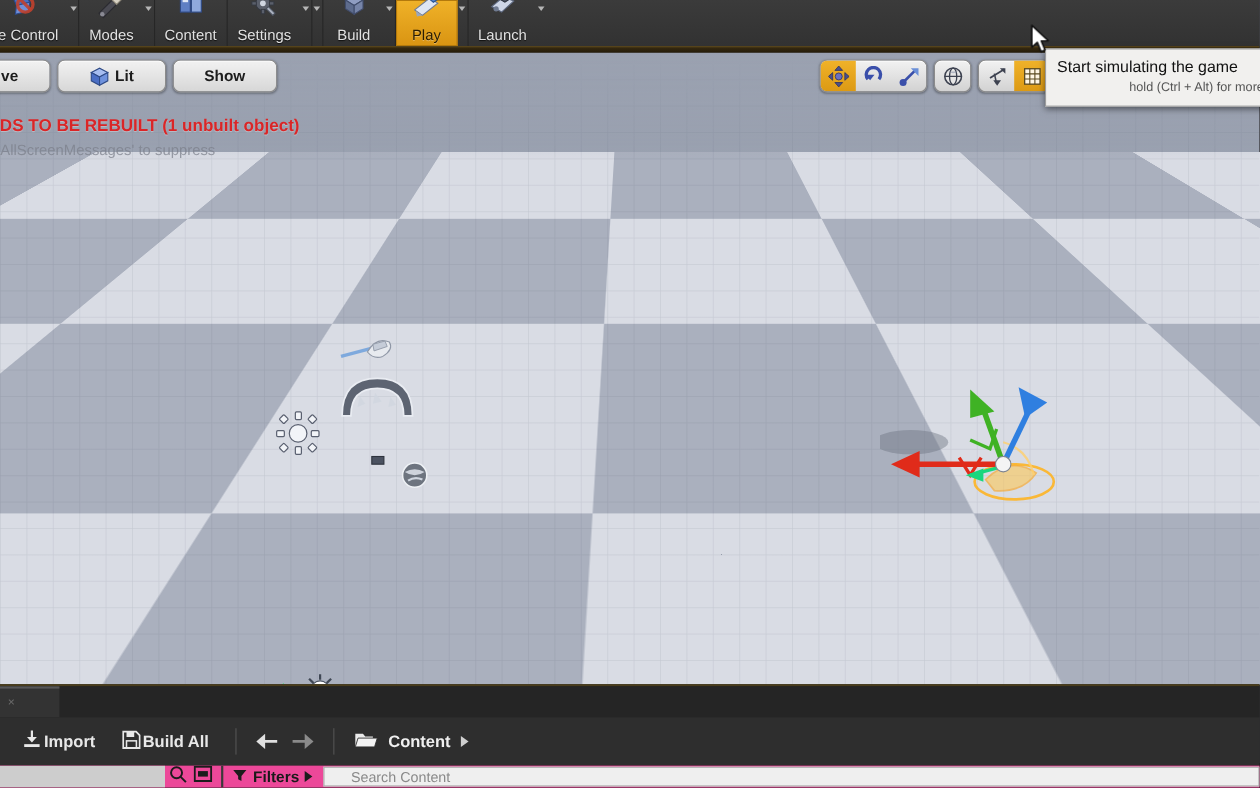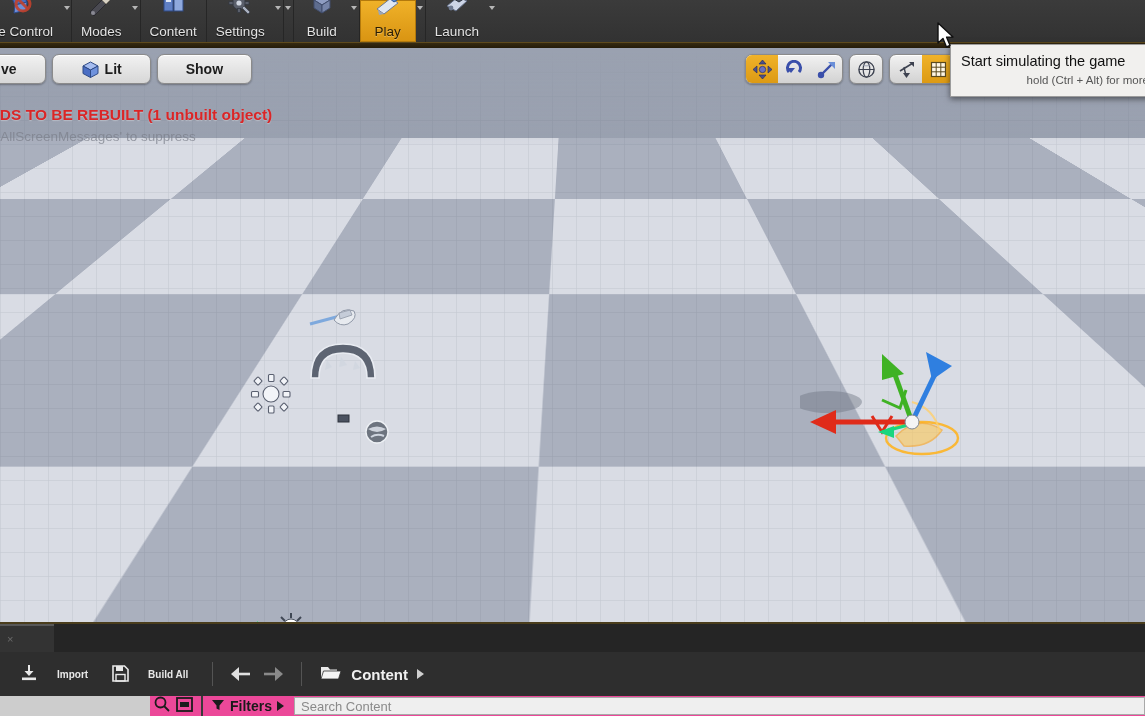--- a/index.html
+++ b/index.html
@@ -166,42 +166,42 @@
     cursor:default;
   }
   .tab-label{ font-size:13px; color:#d2d2d2; white-space:nowrap; }
   .tab-x{ font-size:11px; color:#6a6a6a; }
 
   .cb-toolbar{
     position:absolute; left:0; top:30px; width:1145px; height:44px;
     background:#2e2e2e; display:flex; align-items:center; padding-left:10px; gap:4px;
   }
   .cb-btn{
-    height:30px; display:flex; align-items:center; gap:19px; padding:0 10px;
-    font-size:10px; font-weight:bold; color:#e8e8e8; cursor:default; white-space:nowrap;
+    height:30px; display:flex; align-items:center; gap:2px; padding:0 10px;
+    font-size:15px; font-weight:bold; color:#e8e8e8; cursor:default; white-space:nowrap;
   }
   .cb-sep{ width:1px; height:24px; background:#545454; margin:0 10px; }
   .cb-arrow{ width:28px; height:28px; display:flex; align-items:center; justify-content:center; cursor:default; }
   .crumb{
     height:30px; display:flex; align-items:center; gap:9px; padding:0 4px;
     font-size:15px; font-weight:bold; color:#f0f0f0; cursor:default; white-space:nowrap;
   }
   .crumb-caret{ width:0;height:0;border-top:5px solid transparent;border-bottom:5px solid transparent;border-left:7px solid #cfcfcf; }
 
   .cb-filterrow{
     position:absolute; left:0; top:74px; width:1145px; height:20px;
     background:#ec4899; display:flex; align-items:center; overflow:hidden;
   }
   .fr-left{ width:150px; height:20px; background:#cdcdcd; }
   .fr-icons{ display:flex; align-items:center; gap:6px; padding-left:4px; }
   .fr-sep{ width:2px; height:20px; background:#3a3a3a; margin:0 8px; }
   .fr-filters{ display:flex; align-items:center; gap:5px; font-size:14px; font-weight:bold; color:#1a1a1a; }
   .fr-search{
     margin-left:10px; flex:1; height:18px; background:#efefef; border:1px solid #a9a9a9;
-    display:flex; align-items:center; padding-left:6px; font-size:13px; color:#8a8a8a;
+    display:flex; align-items:center; padding-left:24px; font-size:13px; color:#8a8a8a;
   }
 </style>
 </head>
 <body>
 
 <div id="app">
 
   <div class="main-toolbar">
 
     <div class="tb-group tb-clip-left">

